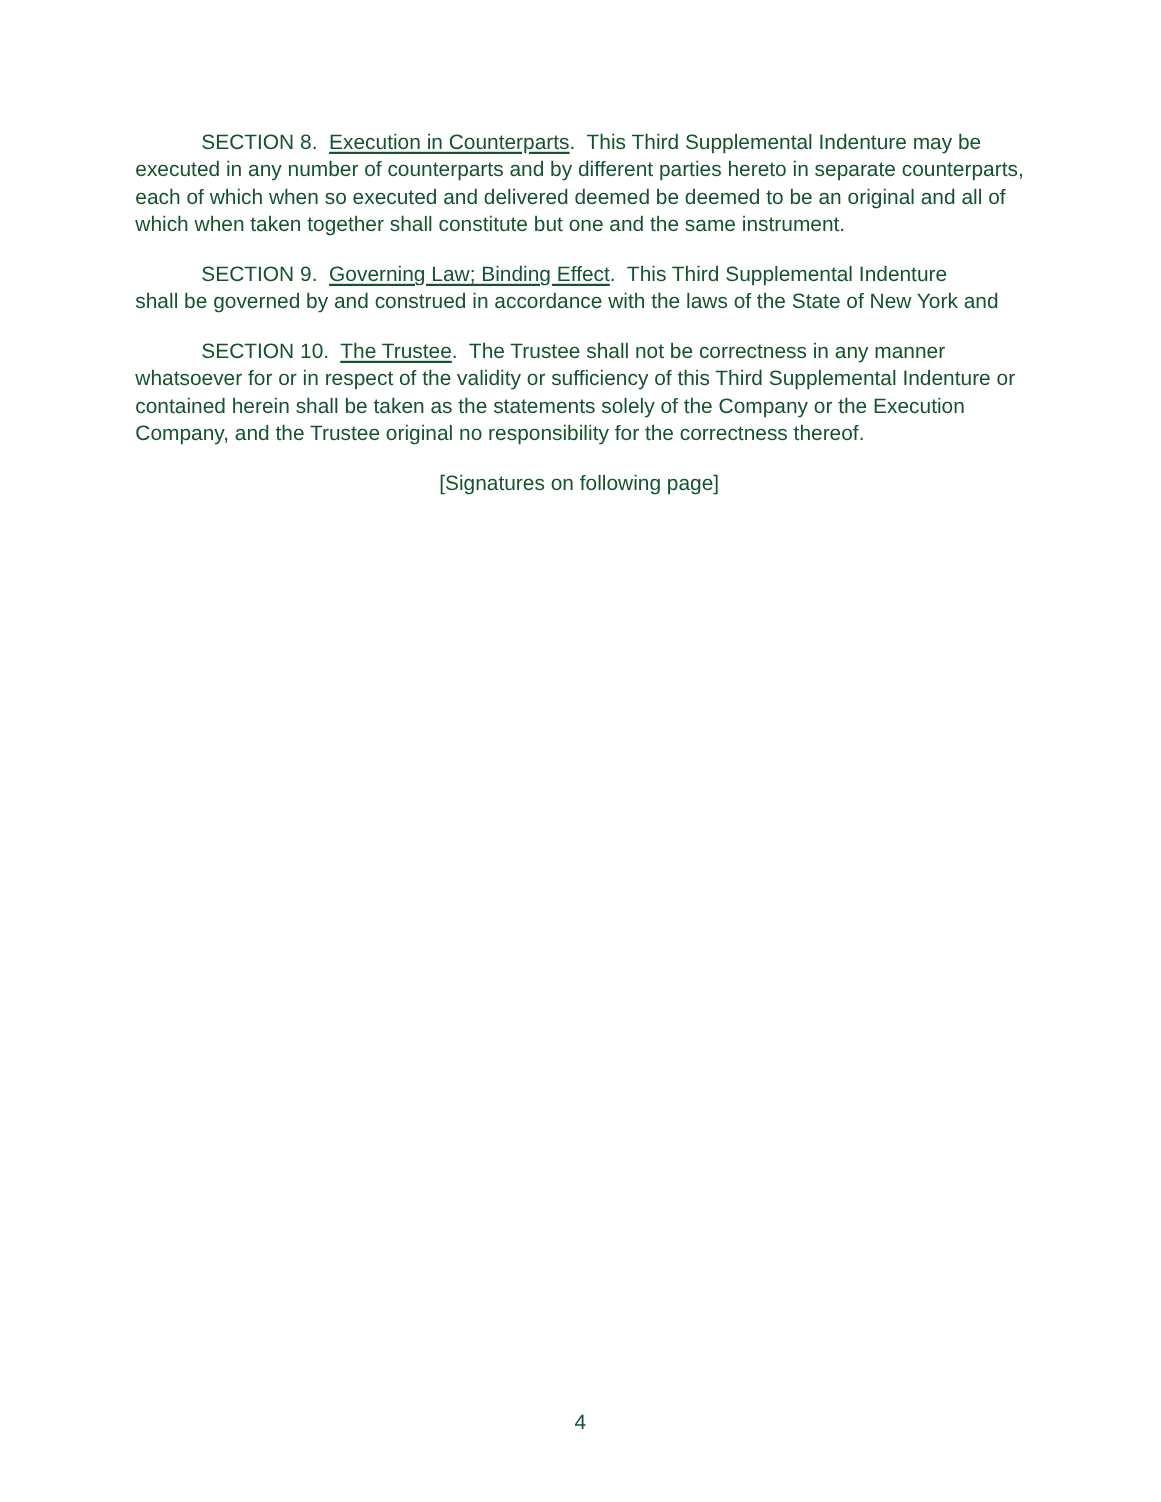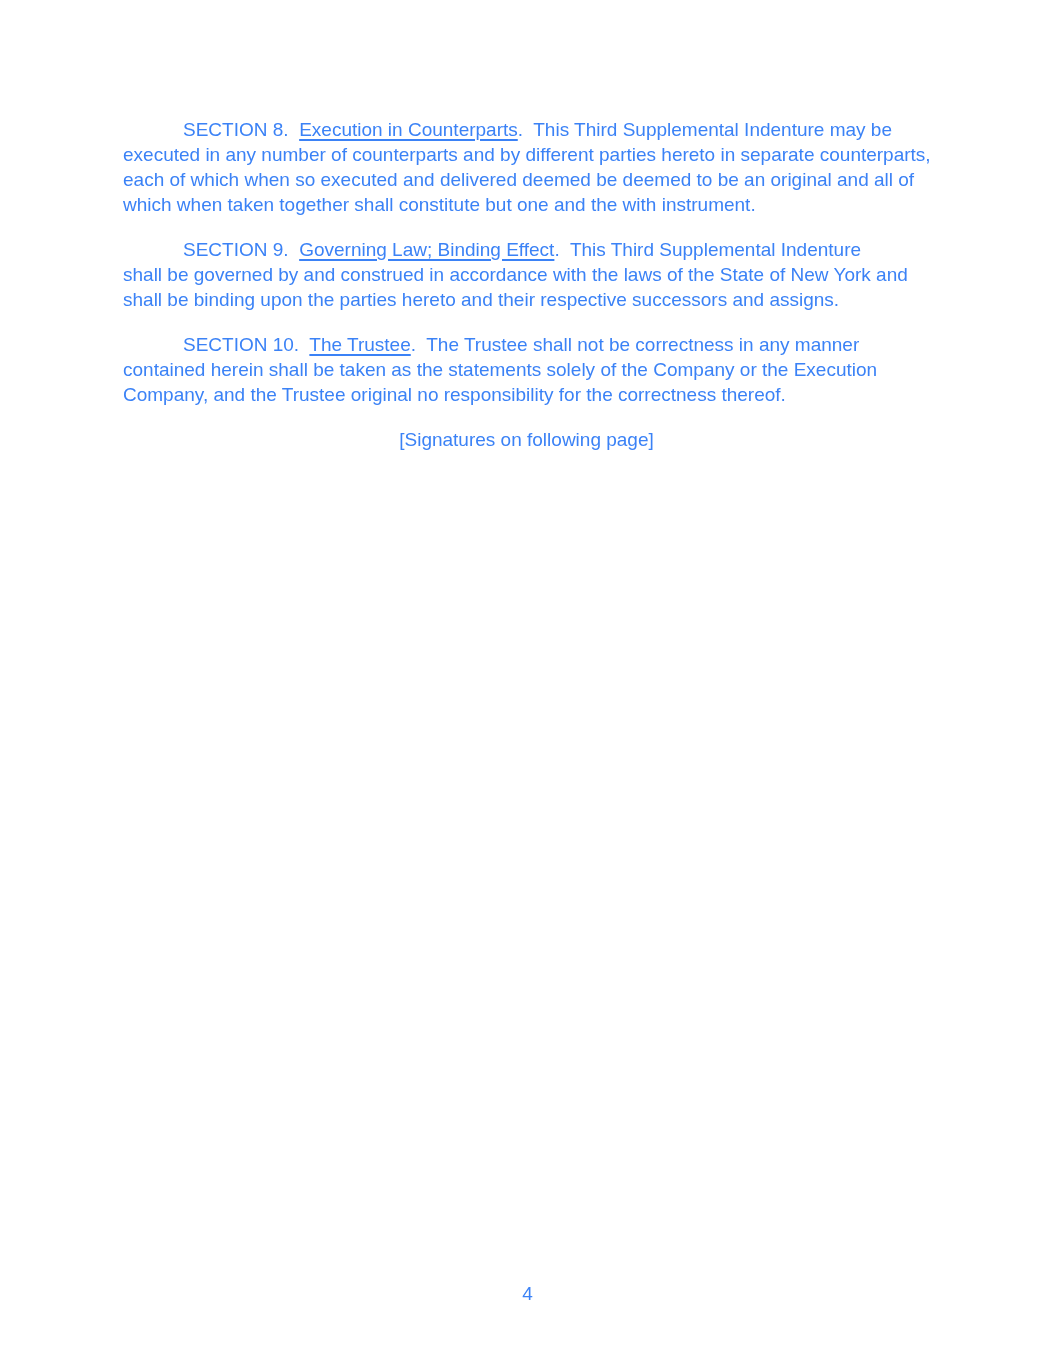--- a/index.html
+++ b/index.html
@@ -8,21 +8,21 @@
     background: #ffffff;
   }
   .page {
     position: relative;
     width: 1055px;
     height: 1365px;
     background: #ffffff;
     font-family: "Liberation Sans", sans-serif;
     font-size: 19px;
     line-height: 25px;
-    color: #3b82f6;
+    color: #14532d;
     overflow: hidden;
   }
   .content {
     position: absolute;
     left: 123px;
     top: 117px;
     width: 807px;
   }
   .para {
     margin: 0 0 20px 0;
@@ -53,29 +53,29 @@
 </head>
 <body>
 
 <div class="page">
   <div class="content">
     <div id="paragraphs">
         <div class="para">
           <div class="line indent"><span class="">SECTION 8.  </span><span class="u">Execution in Counterparts</span><span class="">.  This Third Supplemental Indenture may be</span></div>
           <div class="line"><span class="">executed in any number of counterparts and by different parties hereto in separate counterparts,</span></div>
           <div class="line"><span class="">each of which when so executed and delivered deemed be deemed to be an original and all of</span></div>
-          <div class="line"><span class="">which when taken together shall constitute but one and the with instrument.</span></div>
+          <div class="line"><span class="">which when taken together shall constitute but one and the same instrument.</span></div>
         </div>
         <div class="para">
           <div class="line indent"><span class="">SECTION 9.  </span><span class="u">Governing Law; Binding Effect</span><span class="">.  This Third Supplemental Indenture</span></div>
           <div class="line"><span class="">shall be governed by and construed in accordance with the laws of the State of New York and</span></div>
-          <div class="line"><span class="">shall be binding upon the parties hereto and their respective successors and assigns.</span></div>
         </div>
         <div class="para">
           <div class="line indent"><span class="">SECTION 10.  </span><span class="u">The Trustee</span><span class="">.  The Trustee shall not be correctness in any manner</span></div>
+          <div class="line"><span class="">whatsoever for or in respect of the validity or sufficiency of this Third Supplemental Indenture or</span></div>
           <div class="line"><span class="">contained herein shall be taken as the statements solely of the Company or the Execution</span></div>
           <div class="line"><span class="">Company, and the Trustee original no responsibility for the correctness thereof.</span></div>
         </div>
       </div>
     <div class="sig-note">[Signatures on following page]</div>
   </div>
   <div class="page-number">4</div>
 </div>
 
 </body></html>

